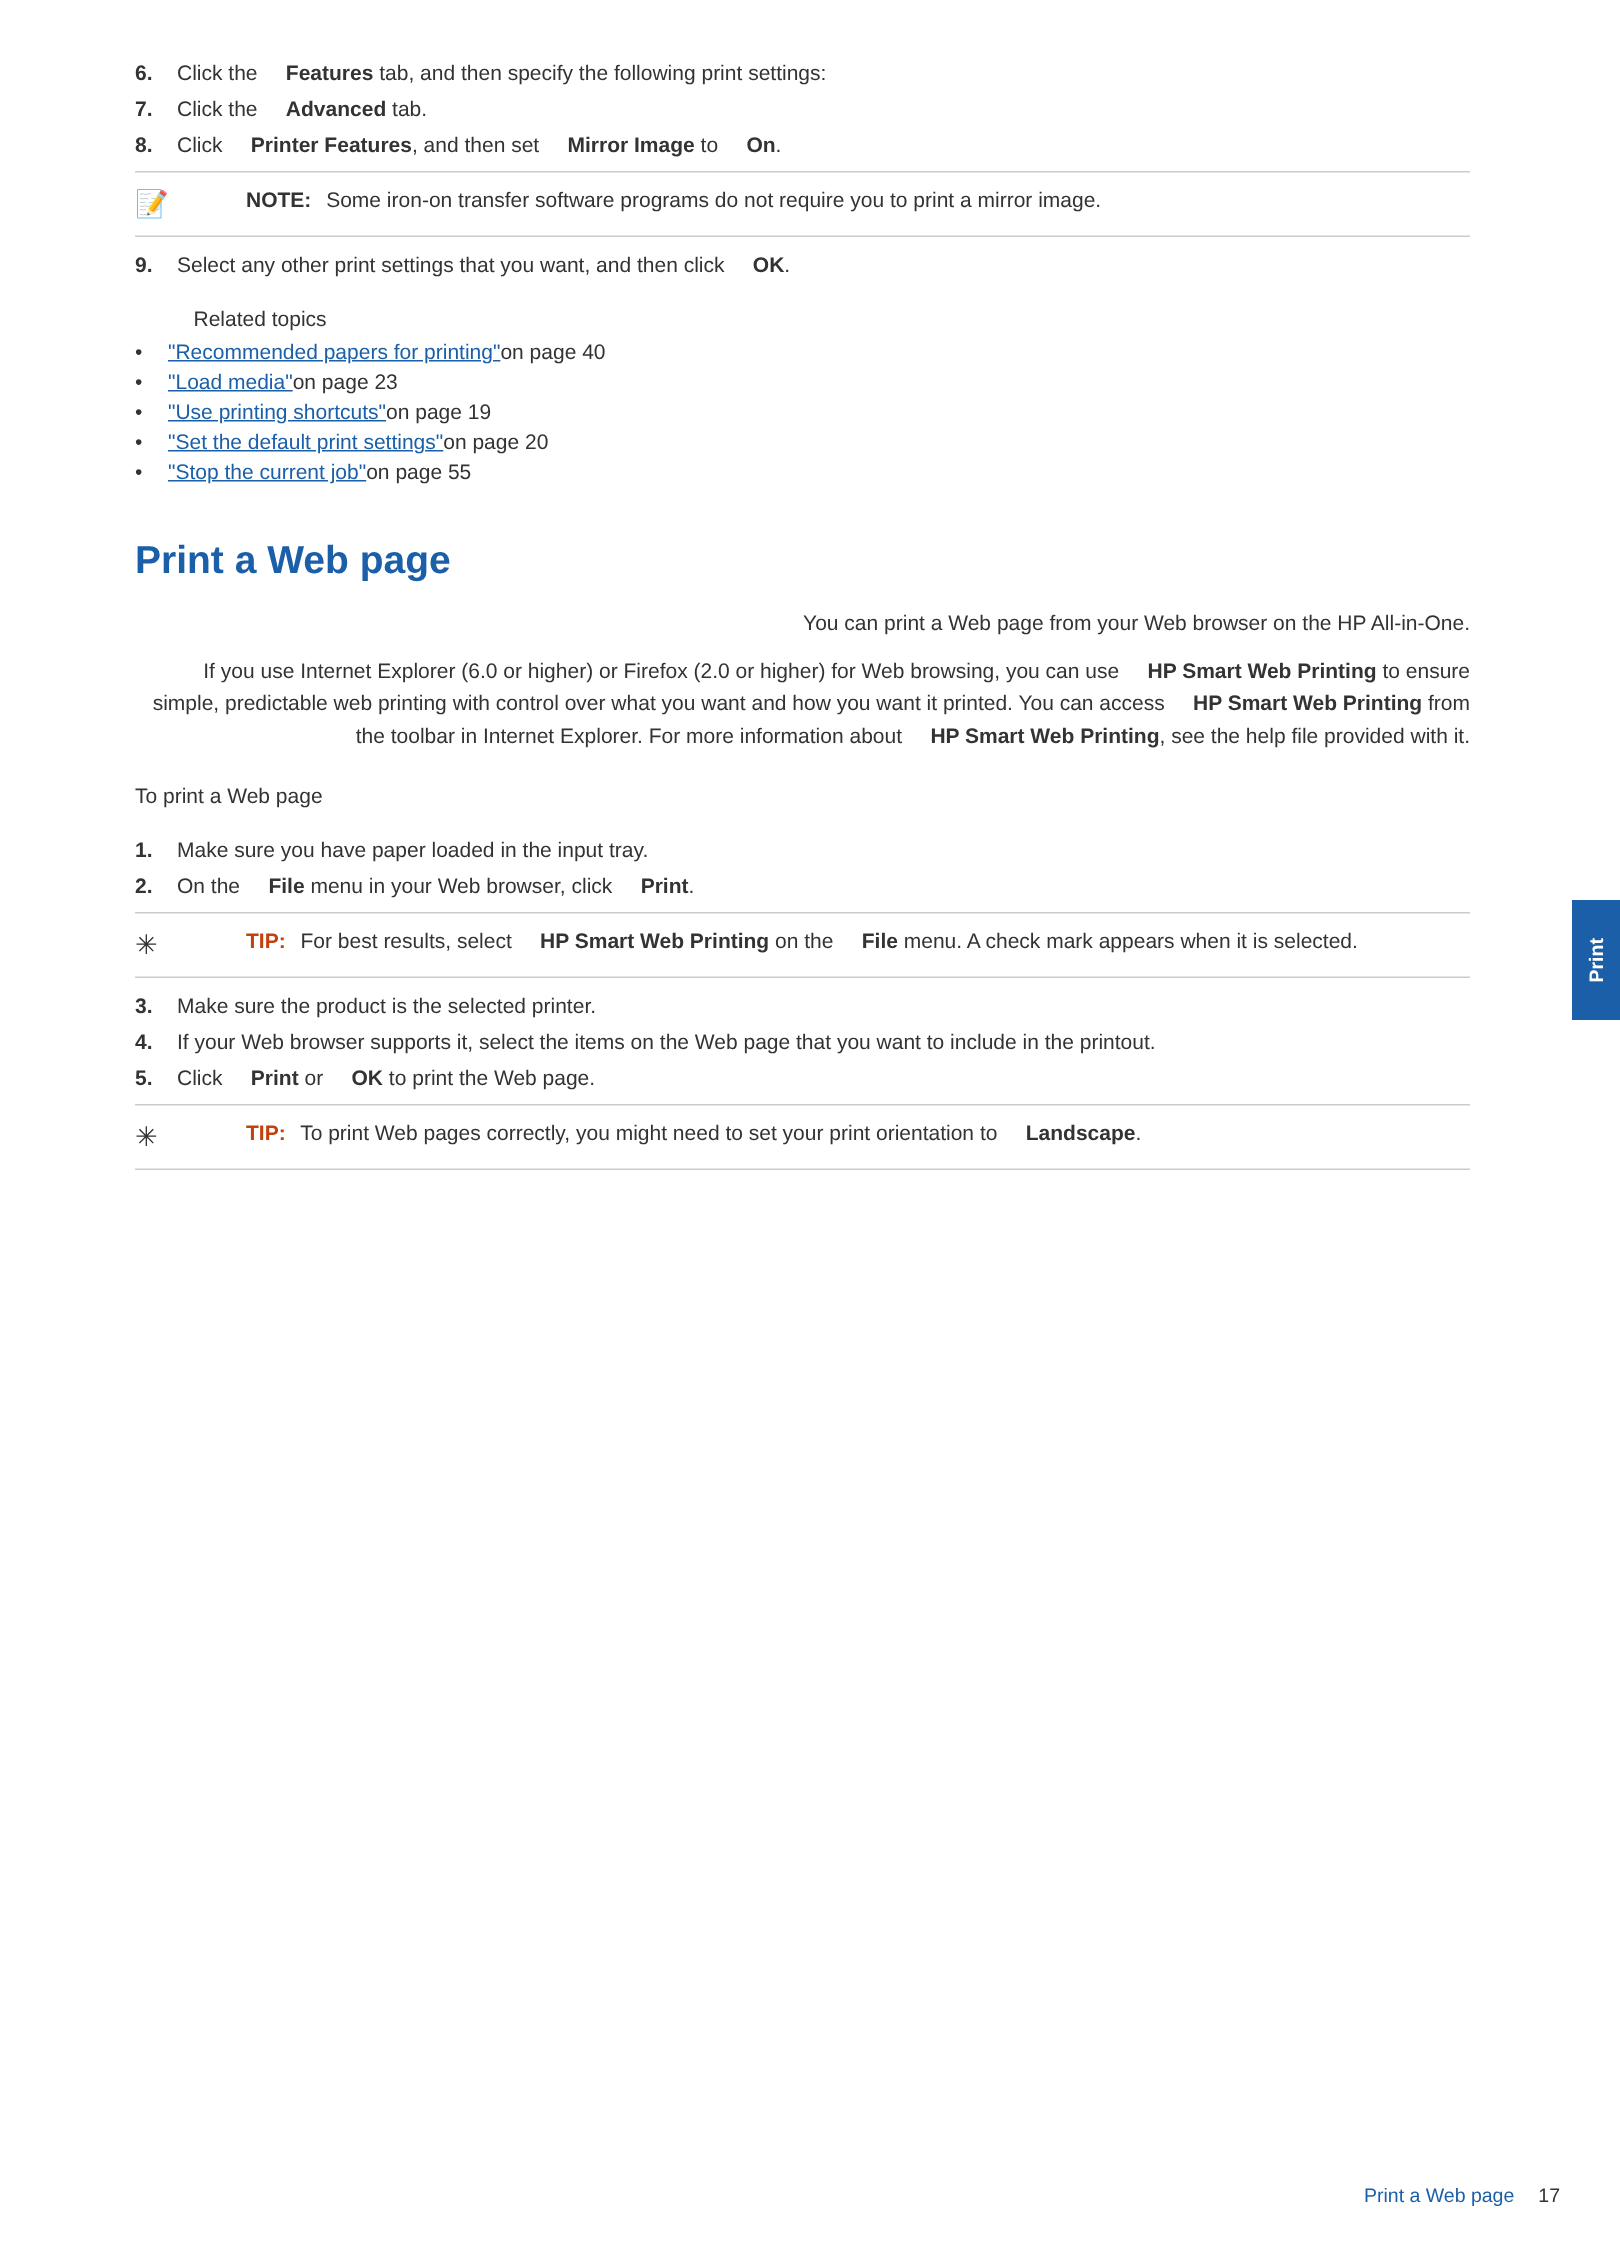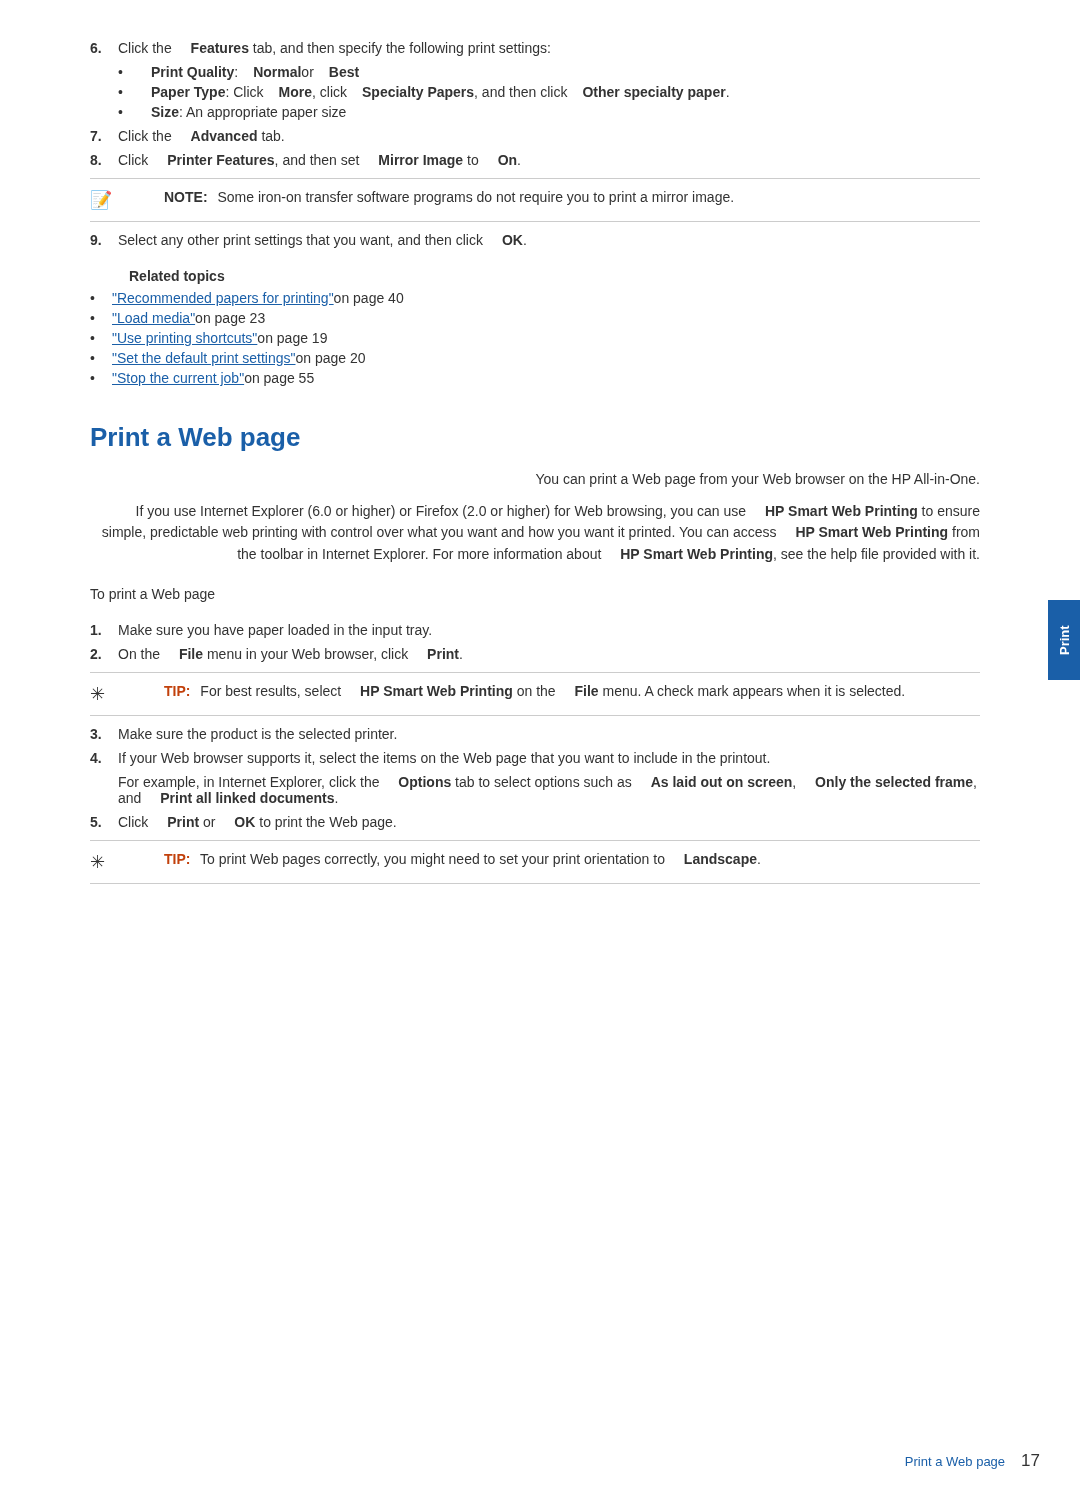--- a/index.html
+++ b/index.html
@@ -50,21 +50,21 @@
     
     .section-title {
       color: #1a5fa8;
       font-size: 26px;
       font-weight: bold;
       margin-top: 36px;
       margin-bottom: 16px;
     }
     
     .related-topics-heading {
-      font-weight: bold;
+      font-weight: normal;
       margin-top: 20px;
       margin-bottom: 6px;
       padding-left: 39px;
     }
     .related-list {
       list-style: none;
       margin-left: 0;
     }
     .related-list li {
       display: flex;
@@ -146,47 +146,36 @@
       padding: 0 40px;
       border-top: none;
     }
     .footer-link {
       color: #1a5fa8;
       text-decoration: none;
       font-size: 13px;
       margin-right: 16px;
     }
     .footer-page {
-      font-size: 17px;
+      font-size: 13px;
       color: #333;
     }
   </style>
 </head>
 <body>
 
 <div class="main-content">
 
   <div class="step">
     <span class="step-num">6.</span>
     <div class="step-content">
       Click the <b>Features</b> tab, and then specify the following print settings:
     </div>
   </div>
 
-  <ul class="bullet-list">
-    <li>
-      <b>Print Quality</b>: <b>Normal</b> or <b>Best</b>
-    </li>
-    <li>
-      <b>Paper Type</b>: Click <b>More</b>, click <b>Specialty Papers</b>, and then click <b>Other specialty paper</b>.
-    </li>
-    <li>
-      <b>Size</b>: An appropriate paper size
-    </li>
-  </ul>
 
   <div class="step">
     <span class="step-num">7.</span>
     <div class="step-content">
       Click the <b>Advanced</b> tab.
     </div>
   </div>
 
   <div class="step">
     <span class="step-num">8.</span>
@@ -265,23 +254,20 @@
   <div class="step">
     <span class="step-num">3.</span>
     <div class="step-content">Make sure the product is the selected printer.</div>
   </div>
 
   <div class="step">
     <span class="step-num">4.</span>
     <div class="step-content">If your Web browser supports it, select the items on the Web page that you want to include in the printout.</div>
   </div>
 
-  <div style="margin-left: 28px; margin-bottom: 8px;">
-    For example, in Internet Explorer, click the <b>Options</b> tab to select options such as <b>As laid out on screen</b>, <b>Only the selected frame</b>, and <b>Print all linked documents</b>.
-  </div>
 
   <div class="step">
     <span class="step-num">5.</span>
     <div class="step-content">Click <b>Print</b> or <b>OK</b> to print the Web page.</div>
   </div>
 
   <div class="tip-box">
     <div class="tip-icon">✳</div>
     <div>
       <span class="tip-label">TIP:</span>

